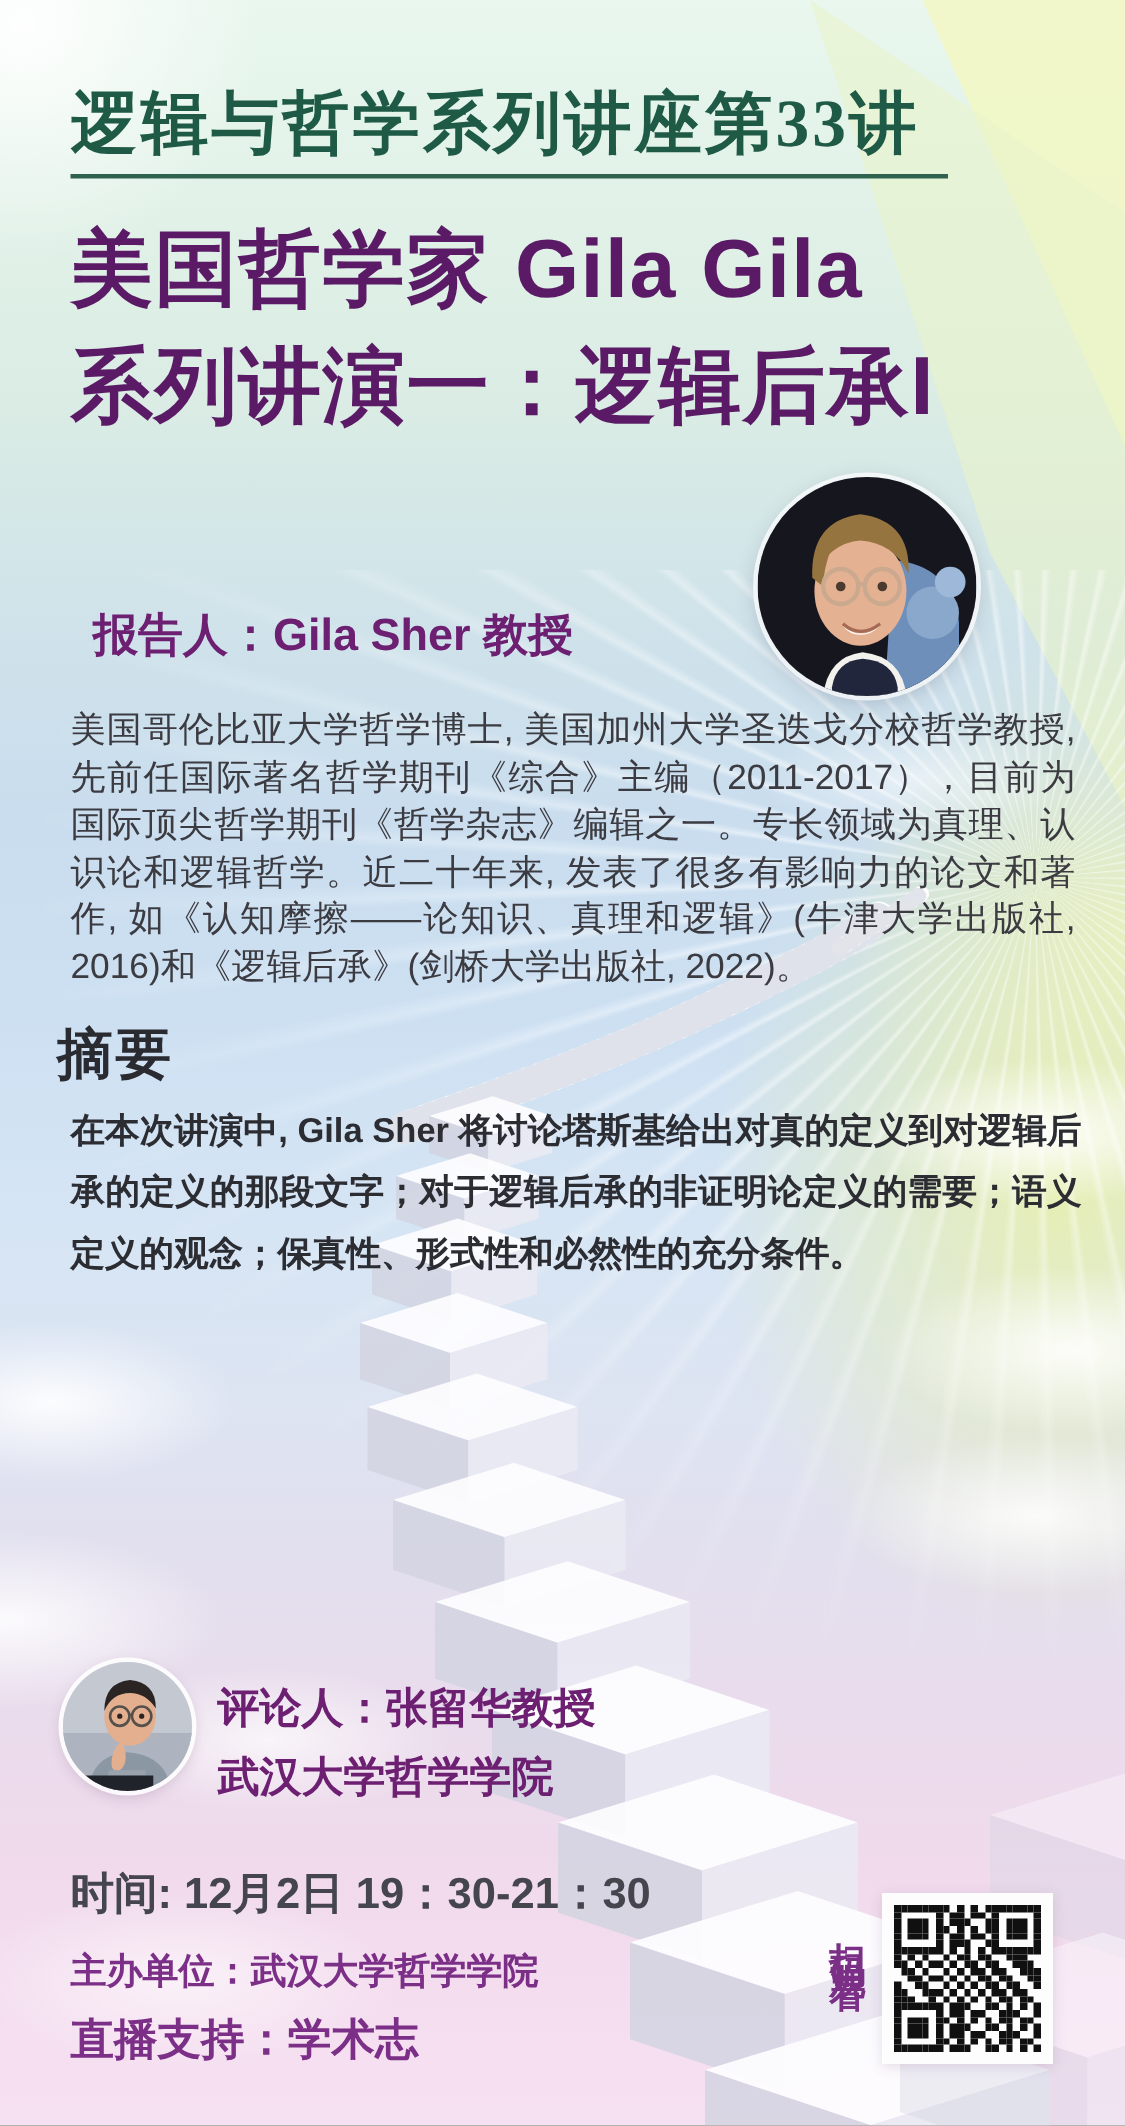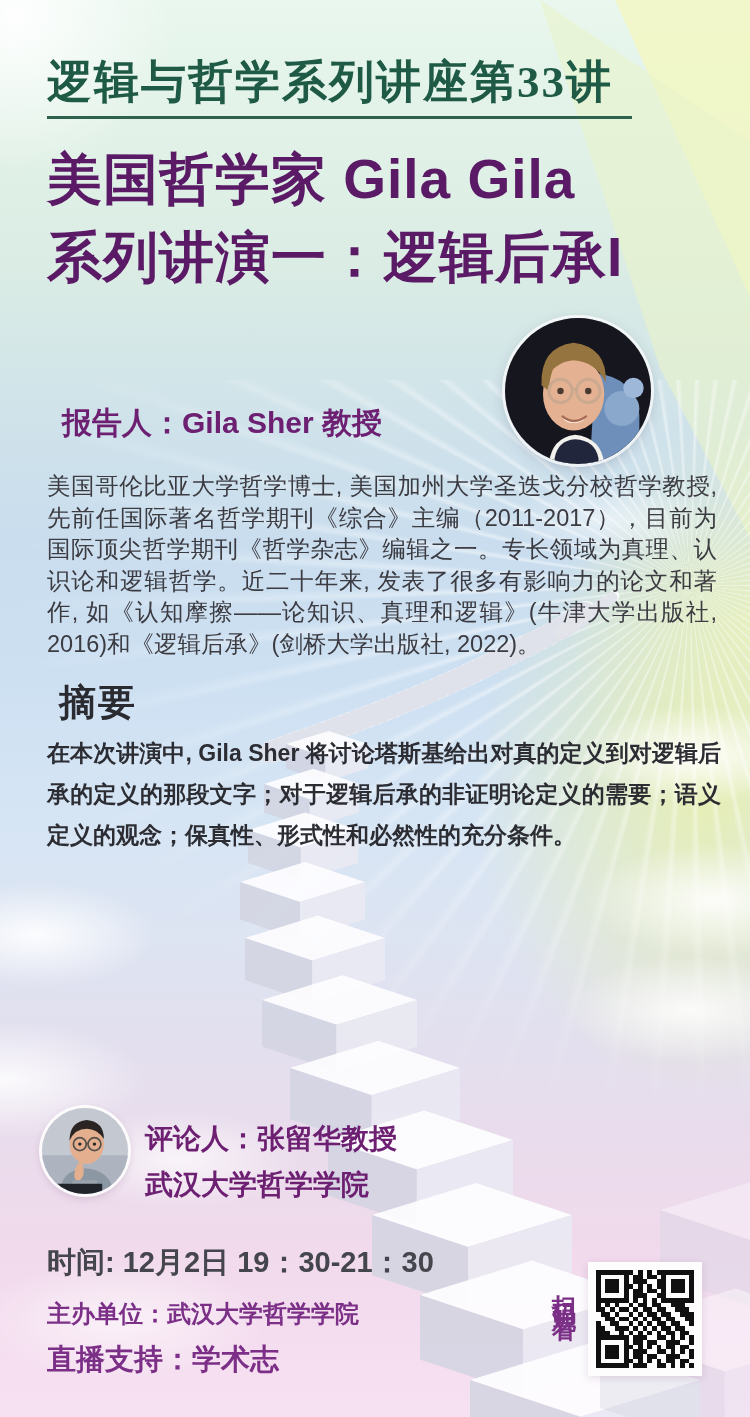--- a/index.html
+++ b/index.html
@@ -43,21 +43,21 @@
   .series-title{position:absolute;left:47px;top:52px;
     font-family:"Liberation Serif","DejaVu Serif",serif;font-weight:700;
     font-size:45px;letter-spacing:2px;color:#1e5a45;white-space:nowrap;}
   .divider{position:absolute;left:47px;top:116px;width:585px;height:3px;background:#2f624e;}
   .main-title{position:absolute;left:47px;top:140px;
     font-size:55px;line-height:78px;font-weight:700;letter-spacing:1px;color:#5a1a66;white-space:nowrap;}
   .speaker-label{position:absolute;left:62px;top:403px;
     font-size:30px;font-weight:700;color:#6d2072;white-space:nowrap;}
   .speaker-bio{position:absolute;left:47px;top:471px;width:670px;
     font-size:23.5px;line-height:31.5px;color:#3b3b41;font-weight:500;text-align:justify;}
-  .abstract-heading{position:absolute;left:59px;top:678px;
+  .abstract-heading{position:absolute;left:38px;top:678px;
     font-family:"Liberation Serif","DejaVu Serif",serif;
     font-size:37px;font-weight:700;color:#2a2a31;letter-spacing:2px;}
   .abstract-body{position:absolute;left:47px;top:733px;width:674px;
     font-size:23px;line-height:41px;font-weight:700;color:#2c2c33;text-align:justify;}
   .commentator-text{position:absolute;left:145px;top:1116px;
     font-size:28px;line-height:46px;font-weight:700;color:#6d2072;white-space:nowrap;}
   .time-line{position:absolute;left:47px;top:1243px;
     font-size:29px;font-weight:700;color:#45454d;white-space:nowrap;}
   .organizer-line{position:absolute;left:47px;top:1298px;
     font-size:24px;font-weight:700;color:#7b2f86;white-space:nowrap;}

